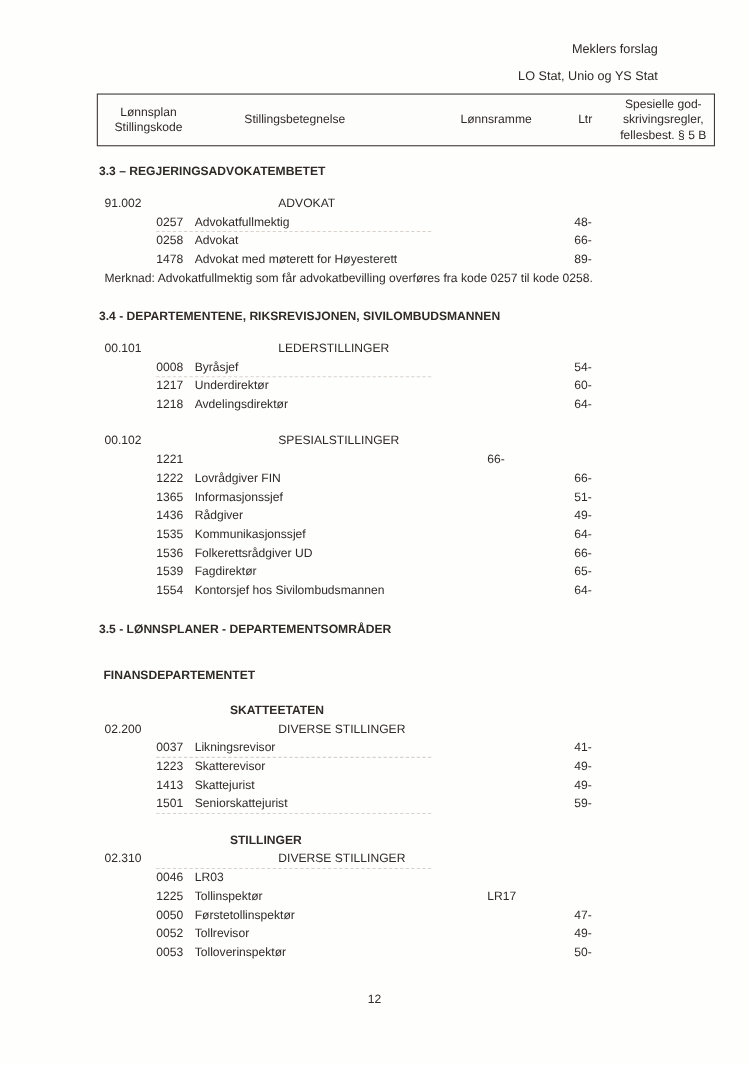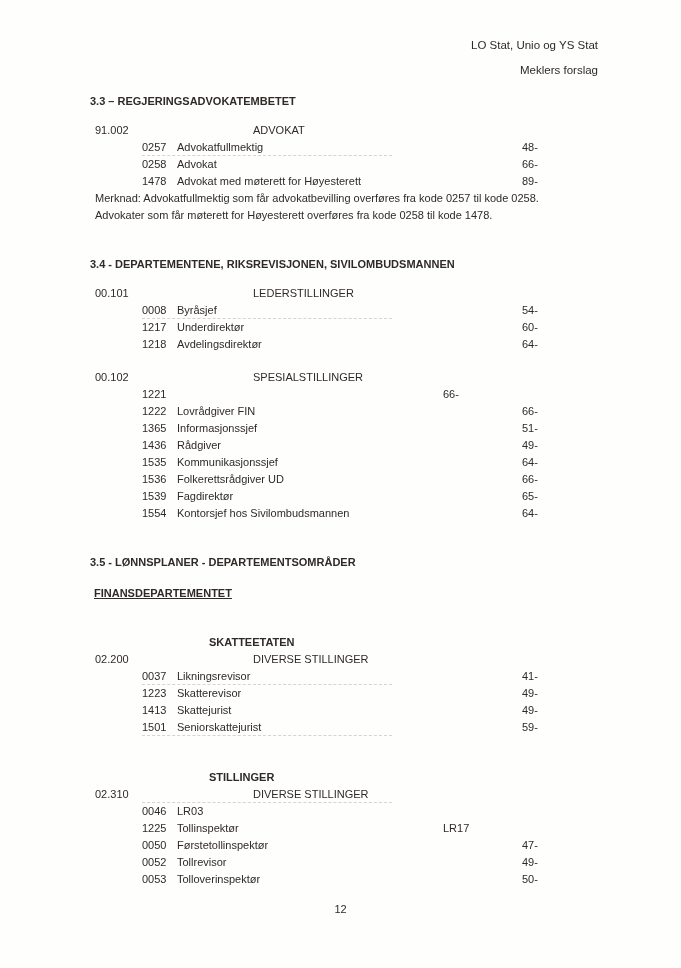--- a/index.html
+++ b/index.html
@@ -51,39 +51,39 @@
   .h-col5 { left: 514px; top: 2px; }
 
   
   .doc-body { margin-top: 0; }
   .b-section, .b-dept {
     font-weight: bold;
     line-height: 16px;
     padding-left: 2px;
     white-space: nowrap;
   }
-  .b-section { margin-top: 32px; }
+  .b-section { margin-top: 18px; }
   .doc-body > .b-section:first-child { margin-top: 15px; }
-  .b-dept { margin-top: 15px; padding-left: 6px; text-decoration: underline; }
+  .b-dept { margin-top: 26px; padding-left: 6px; }
   .b-note {
     line-height: 17px;
     padding-left: 7px;
     white-space: nowrap;
   }
   .b-plan, .b-row, .b-unit {
     display: grid;
     grid-template-columns: 54px 35px 266px 79px 50px;
     line-height: 17px;
     height: 17px;
     white-space: nowrap;
   }
   .b-plan { margin-top: 16px; gap: 38px; }
   .b-section + .b-plan { margin-top: 13px; }
   .b-unit + .b-plan { margin-top: 0; }
-  .b-unit { margin-top: 33px; gap: 16px; }
+  .b-unit { margin-top: 16px; gap: 16px; }
   .b-unit .c3 { font-weight: bold; }
   .c1 { padding-left: 7px; }
   .ghost { position: relative; }
   .ghost::after {
     content: "";
     position: absolute;
     left: 54px;
     width: 250px;
     bottom: 0;
     border-top: 1px dashed rgba(185, 175, 163, 0.55);
@@ -96,24 +96,38 @@
     text-align: center;
     line-height: 15px;
   }
 </style>
 </head>
 <body>
 
 <div class="page">
 
   <div class="doc-header">
+    <div class="line">Meklers forslag</div>
     <div class="line">LO Stat, Unio og YS Stat</div>
-    <div class="line">Meklers forslag</div>
   </div>
 
+  <div class="table-header">
+    <div class="hlabel h-col1">
+      <div>Lønnsplan</div>
+      <div>Stillingskode</div>
+    </div>
+    <div class="hlabel h-col2">Stillingsbetegnelse</div>
+    <div class="hlabel h-col3">Lønnsramme</div>
+    <div class="hlabel h-col4">Ltr</div>
+    <div class="hlabel h-col5">
+      <div>Spesielle god-</div>
+      <div>skrivingsregler,</div>
+      <div>fellesbest. § 5 B</div>
+    </div>
+  </div>
 
   <div class="doc-body" id="table-body">
       <div class="b-section">3.3 – REGJERINGSADVOKATEMBETET</div>
       <div class="b-plan">
         <span class="c1">91.002</span>
         <span class="c2"></span>
         <span class="c3">ADVOKAT</span>
       </div>
       <div class="b-row ghost">
         <span class="c1"></span>
@@ -130,21 +144,20 @@
         <span class="c5">66-</span>
       </div>
       <div class="b-row">
         <span class="c1"></span>
         <span class="c2">1478</span>
         <span class="c3">Advokat med møterett for Høyesterett</span>
         <span class="c4"></span>
         <span class="c5">89-</span>
       </div>
       <div class="b-note">Merknad: Advokatfullmektig som får advokatbevilling overføres fra kode 0257 til kode 0258.</div>
-      <div class="b-note">Advokater som får møterett for Høyesterett overføres fra kode 0258 til kode 1478.</div>
       <div class="b-section">3.4 - DEPARTEMENTENE, RIKSREVISJONEN, SIVILOMBUDSMANNEN</div>
       <div class="b-plan">
         <span class="c1">00.101</span>
         <span class="c2"></span>
         <span class="c3">LEDERSTILLINGER</span>
       </div>
       <div class="b-row ghost">
         <span class="c1"></span>
         <span class="c2">0008</span>
         <span class="c3">Byråsjef</span>

